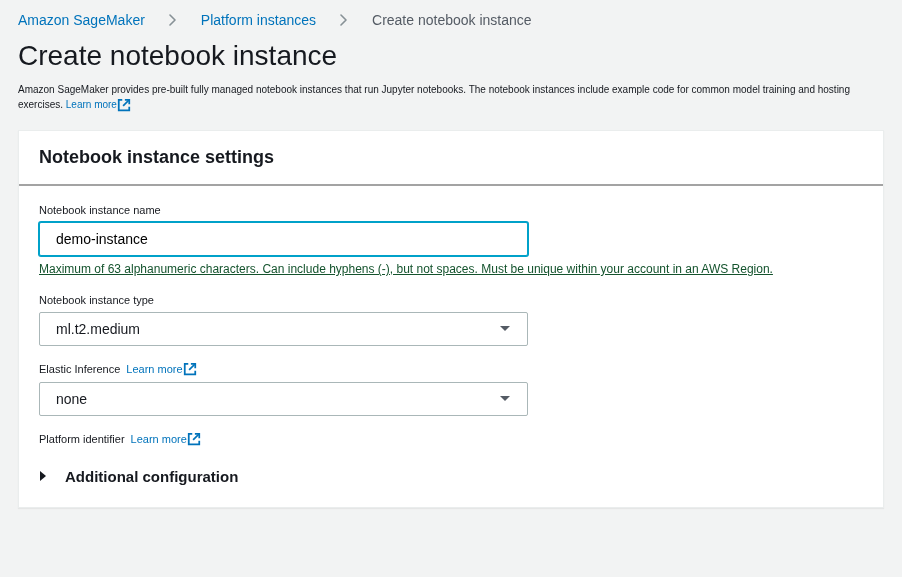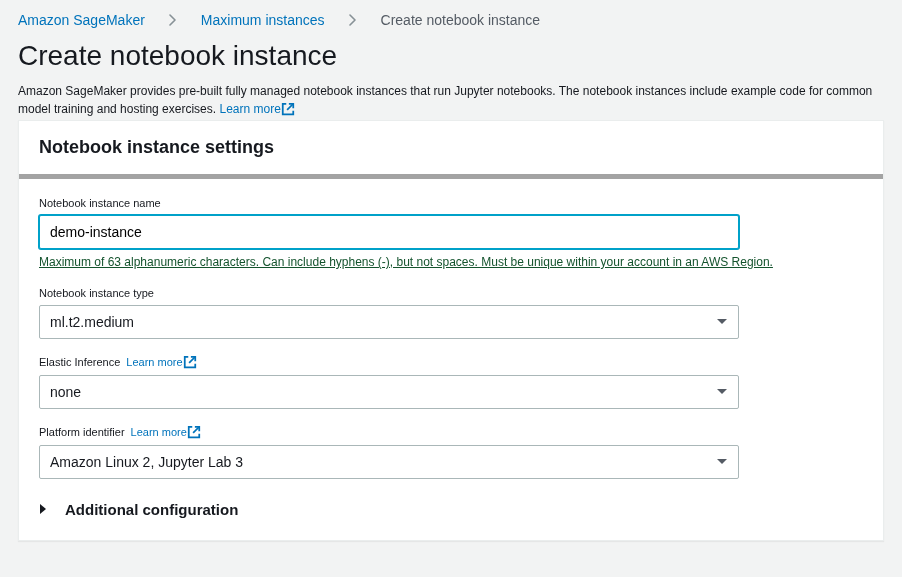--- a/index.html
+++ b/index.html
@@ -23,62 +23,62 @@
     .breadcrumb .current { color: #545b64; }
     h1 {
       font-size: 28px;
       font-weight: 400;
       color: #16191f;
       margin-bottom: 10px;
     }
     .description {
       color: #16191f;
       line-height: 1.5;
-      margin-bottom: 2px;
-      font-size: 12px;
+      margin-bottom: 18px;
+      font-size: 10px;
     }
     .description a.learn-more,
     a.learn-more {
       color: #0073bb;
       text-decoration: none;
       display: inline-flex;
       align-items: center;
       cursor: pointer;
     }
     .panel {
       background: #fff;
       border: 1px solid #eaeded;
       box-shadow: 0 1px 1px rgba(0,0,0,0.05);
     }
     .panel-header {
       padding: 16px 20px;
-      border-bottom: 5px solid #a3a3a3;
+      border-bottom: 2px solid #a3a3a3;
     }
     .panel-header h2 {
       font-size: 18px;
       font-weight: 700;
       color: #16191f;
     }
     .panel-body { padding: 18px 20px 20px; }
     .form-group { margin-bottom: 16px; }
     .form-label {
       display: flex;
       align-items: center;
       gap: 6px;
       font-size: 11px;
       color: #16191f;
       margin-bottom: 6px;
     }
     .text-input, .select {
-      width: 700px;
+      width: 489px;
       max-width: 100%;
       height: 34px;
       border: 1px solid #aab7b8;
       border-radius: 2px;
-      padding: 0 10px;
+      padding: 0 16px;
       font-size: 14px;
       background: #fff;
       display: flex;
       align-items: center;
       justify-content: space-between;
       cursor: pointer;
     }
     .text-input {
       cursor: text;
       outline: none;
@@ -112,21 +112,21 @@
 </head>
 <body>
 
 <nav class="breadcrumb">
   <a>Amazon SageMaker</a>
   <span class="sep">
     <svg width="8" height="12" viewBox="0 0 8 12">
         <path d="M1 1 L6 6 L1 11" stroke="#879196" stroke-width="1.6" fill="none" stroke-linecap="round" stroke-linejoin="round"></path>
       </svg>
   </span>
-  <a>Maximum instances</a>
+  <a>Platform instances</a>
   <span class="sep">
     <svg width="8" height="12" viewBox="0 0 8 12">
         <path d="M1 1 L6 6 L1 11" stroke="#879196" stroke-width="1.6" fill="none" stroke-linecap="round" stroke-linejoin="round"></path>
       </svg>
   </span>
   <span class="current">Create notebook instance</span>
 </nav>
 
 <h1>Create notebook instance</h1>
 
@@ -199,28 +199,20 @@
           <span>Learn more</span>
           <span>
             <svg width="14" height="14" viewBox="0 0 16 16">
                 <path d="M6 2H2v12h12v-4" stroke="#0073bb" stroke-width="2" fill="none"></path>
                 <path d="M9 2h5v5" stroke="#0073bb" stroke-width="2" fill="none"></path>
                 <path d="M14 2L7 9" stroke="#0073bb" stroke-width="2" fill="none"></path>
               </svg>
           </span>
         </a>
       </div>
-      <div class="select">
-        <span>Amazon Linux 2, Jupyter Lab 3</span>
-        <span class="caret">
-          <svg width="12" height="8" viewBox="0 0 12 8">
-              <path d="M1 1 L6 6 L11 1 Z" fill="#545b64"></path>
-            </svg>
-        </span>
-      </div>
     </div>
 
     <div class="expander">
       <span class="tri">
         <svg width="8" height="12" viewBox="0 0 8 12">
             <path d="M1 1 L7 6 L1 11 Z" fill="#16191f"></path>
           </svg>
       </span>
       <span class="lbl">Additional configuration</span>
     </div>

